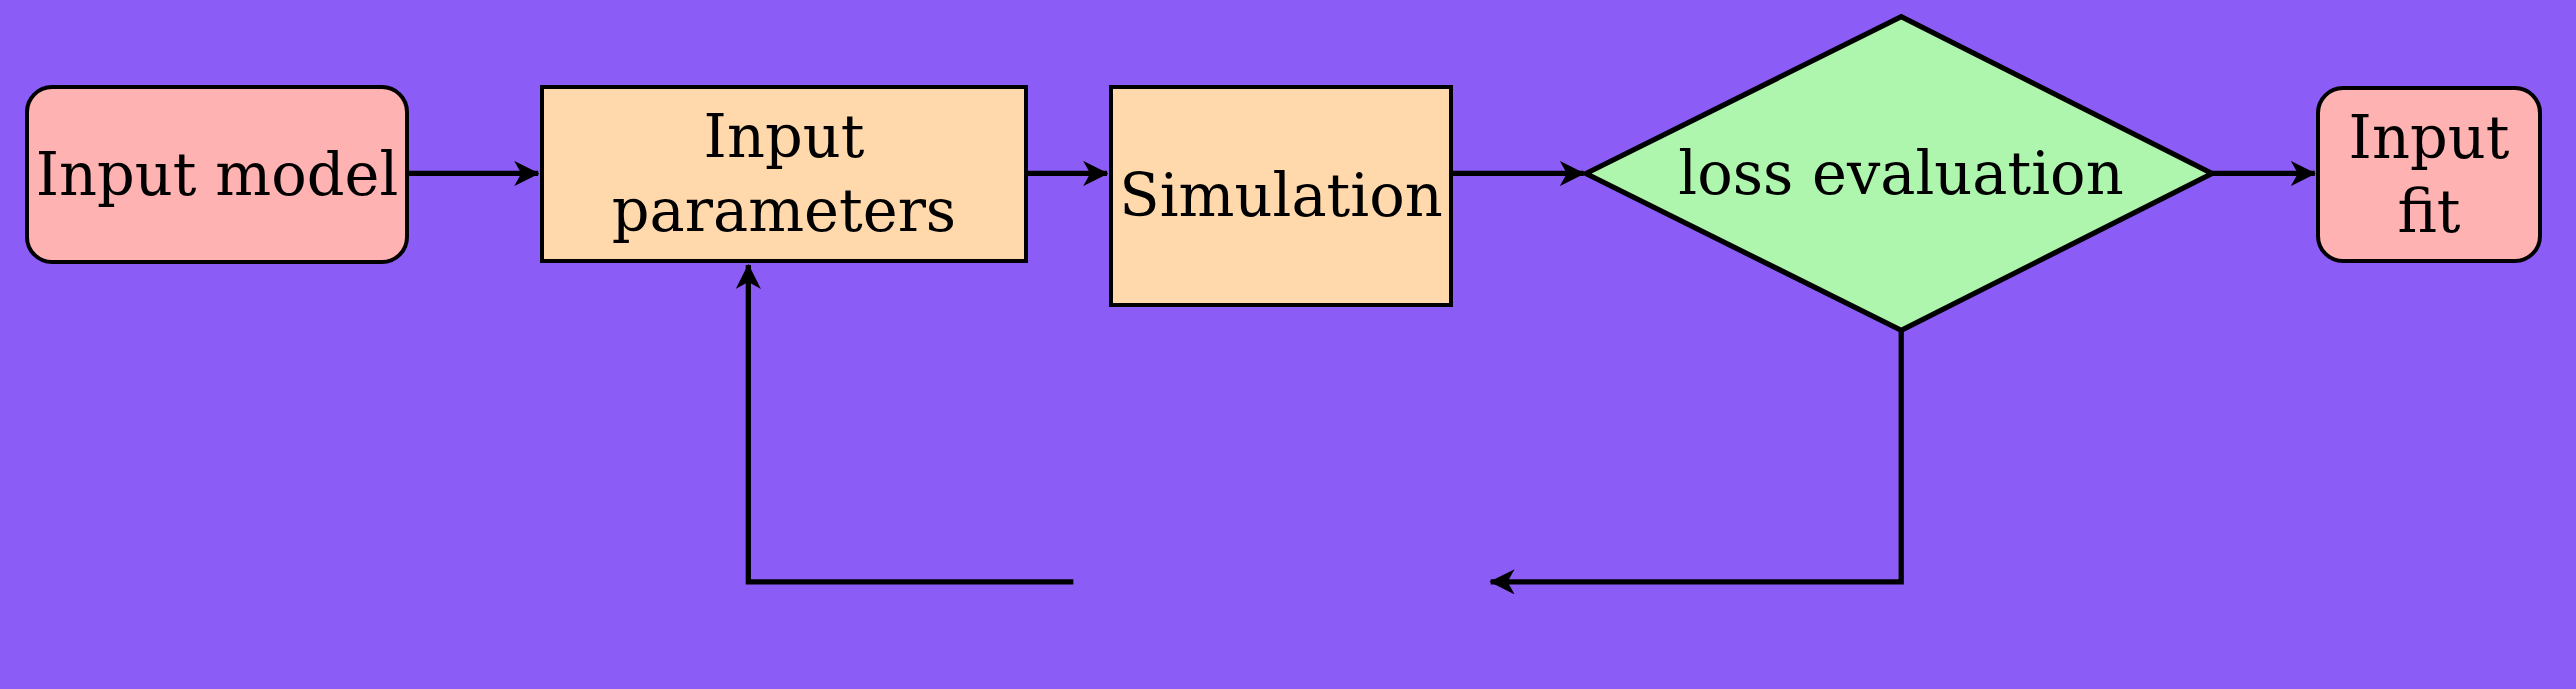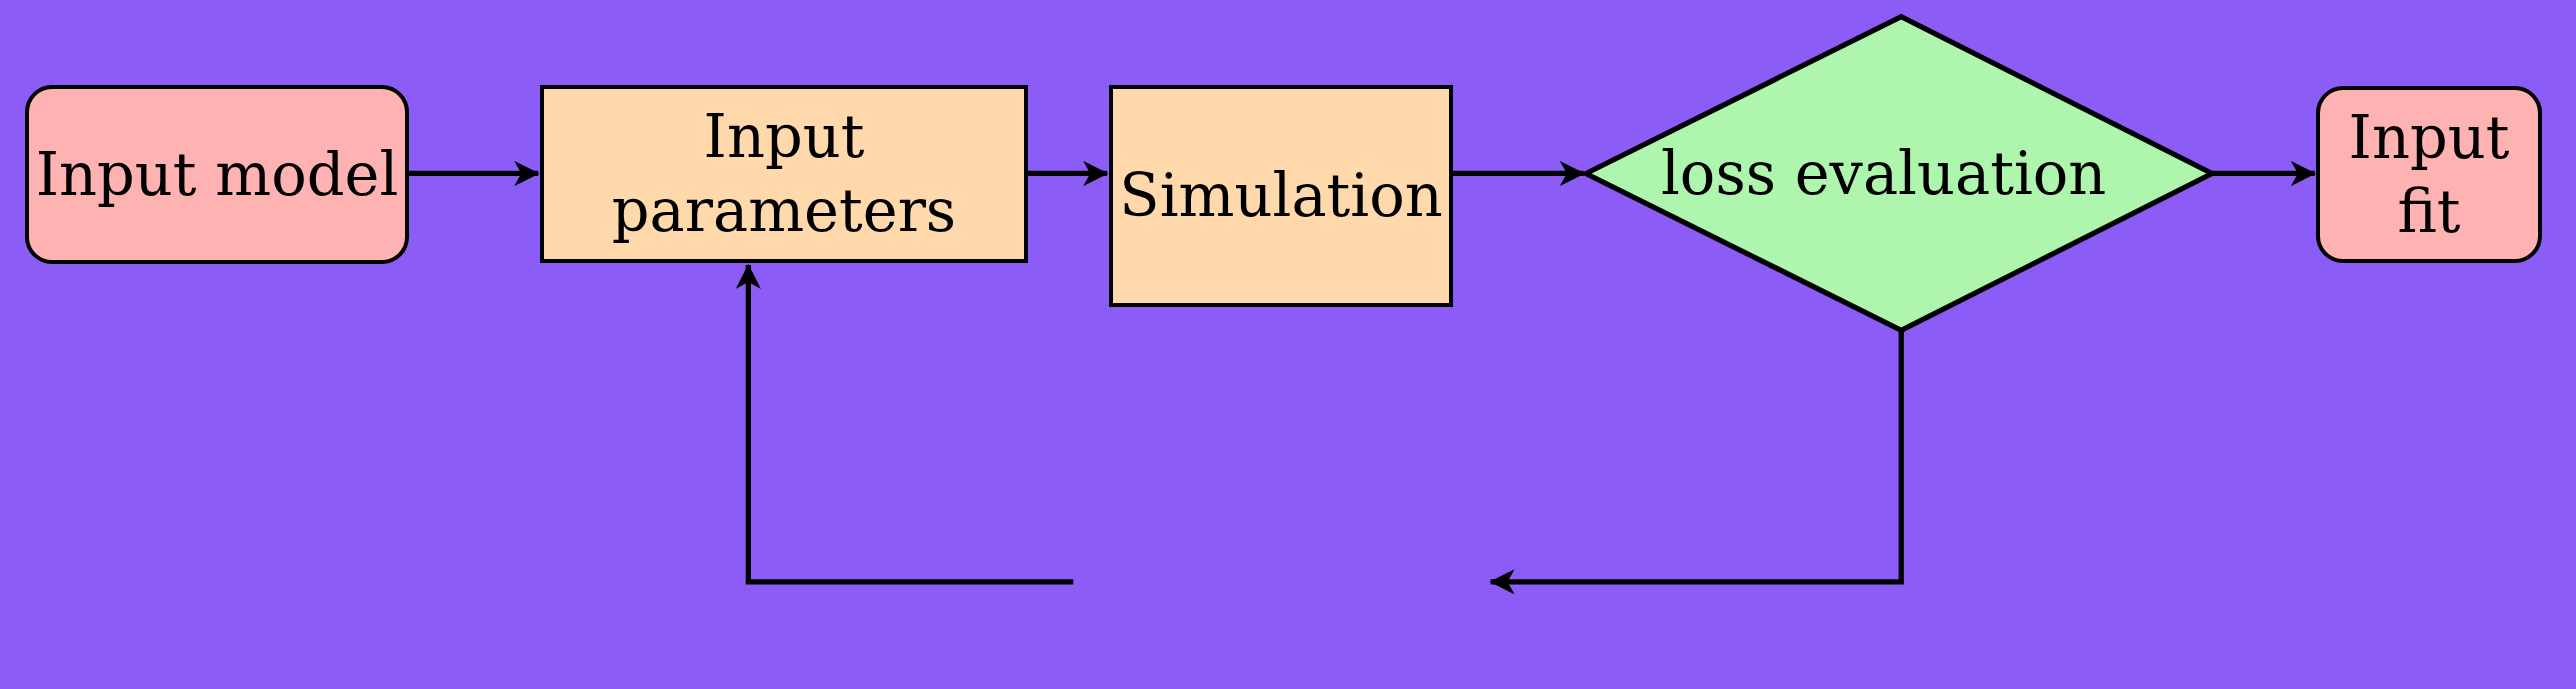--- a/index.html
+++ b/index.html
@@ -51,21 +51,21 @@
   .node-best-fit             { left: 2316px; top: 86px; width: 226px; height: 177px; }
   .node-bayesian             { left: 1073px; top: 492px; width: 416px; height: 179px; }
   .diamond-label {
     position: absolute;
     left: 1661px;
     top: 16.5px;
     width: 480px;
     height: 314px;
     display: flex;
     align-items: center;
-    justify-content: flex-start;
+    justify-content: center;
     text-align: center;
     background: transparent;
     border: none;
     z-index: 2;
   }
 </style>
 </head>
 <body>
 
 <div class="canvas">

